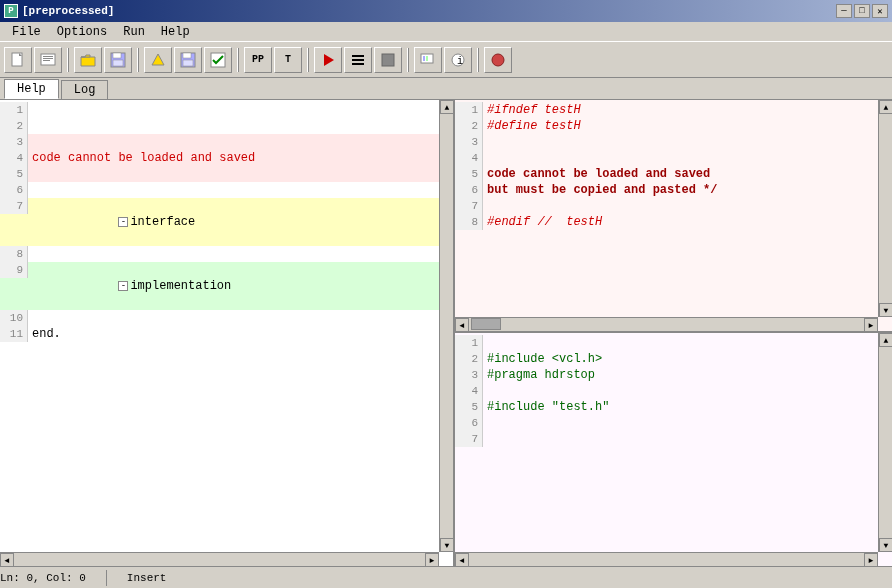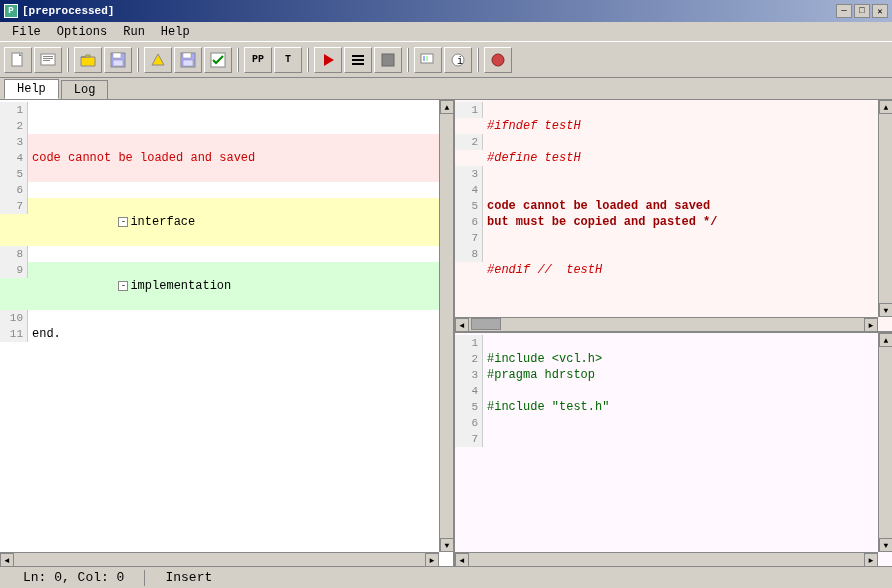--- a/index.html
+++ b/index.html
@@ -221,32 +221,32 @@
     .code-area::-webkit-scrollbar-track { background: #d4d0c8; }
     .code-area::-webkit-scrollbar-thumb { background: #888; border: 1px solid #666; }
 
     
     #statusbar {
       height: 22px;
       background: #d4d0c8;
       border-top: 1px solid #888;
       display: flex;
       align-items: center;
-      padding: 0 23px;
-      font-size: 13px;
+      padding: 0 0;
+      font-size: 11px;
       gap: 20px;
     }
     .status-divider {
       width: 1px;
       height: 16px;
       background: #888;
     }
 
     
-    .italic { font-style: italic; margin-top: 16px; }
+    .italic { font-style: italic; }
     .bold { font-weight: bold; }
   </style>
 </head>
 <body>
 
 <div id="titlebar">
   <div id="titlebar-left">
     <div id="titlebar-icon">P</div>
     <span> [preprocessed]</span>
   </div>

